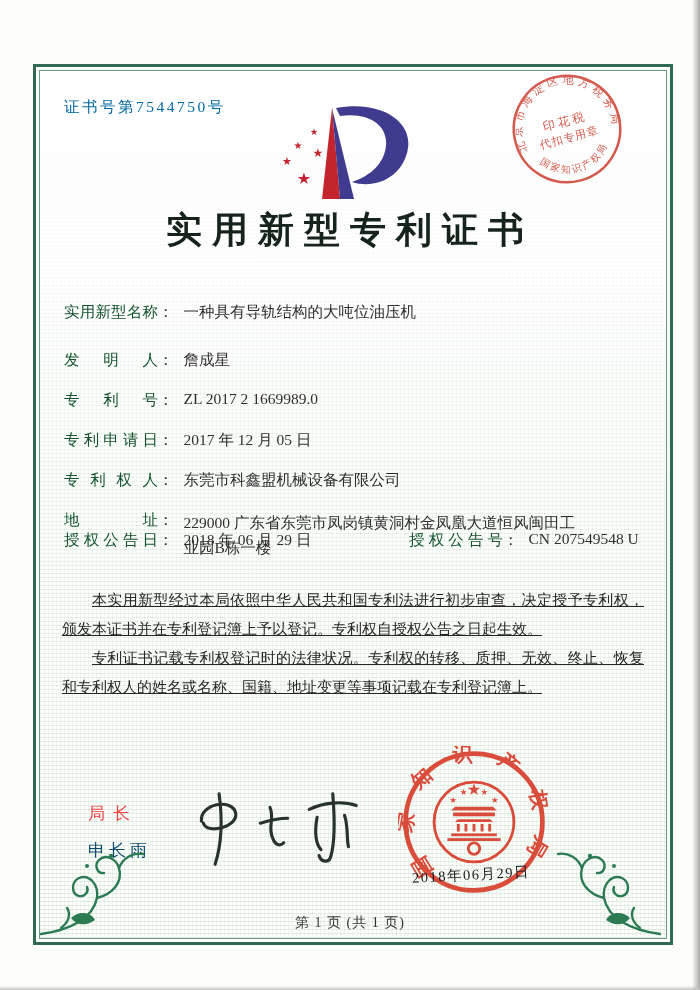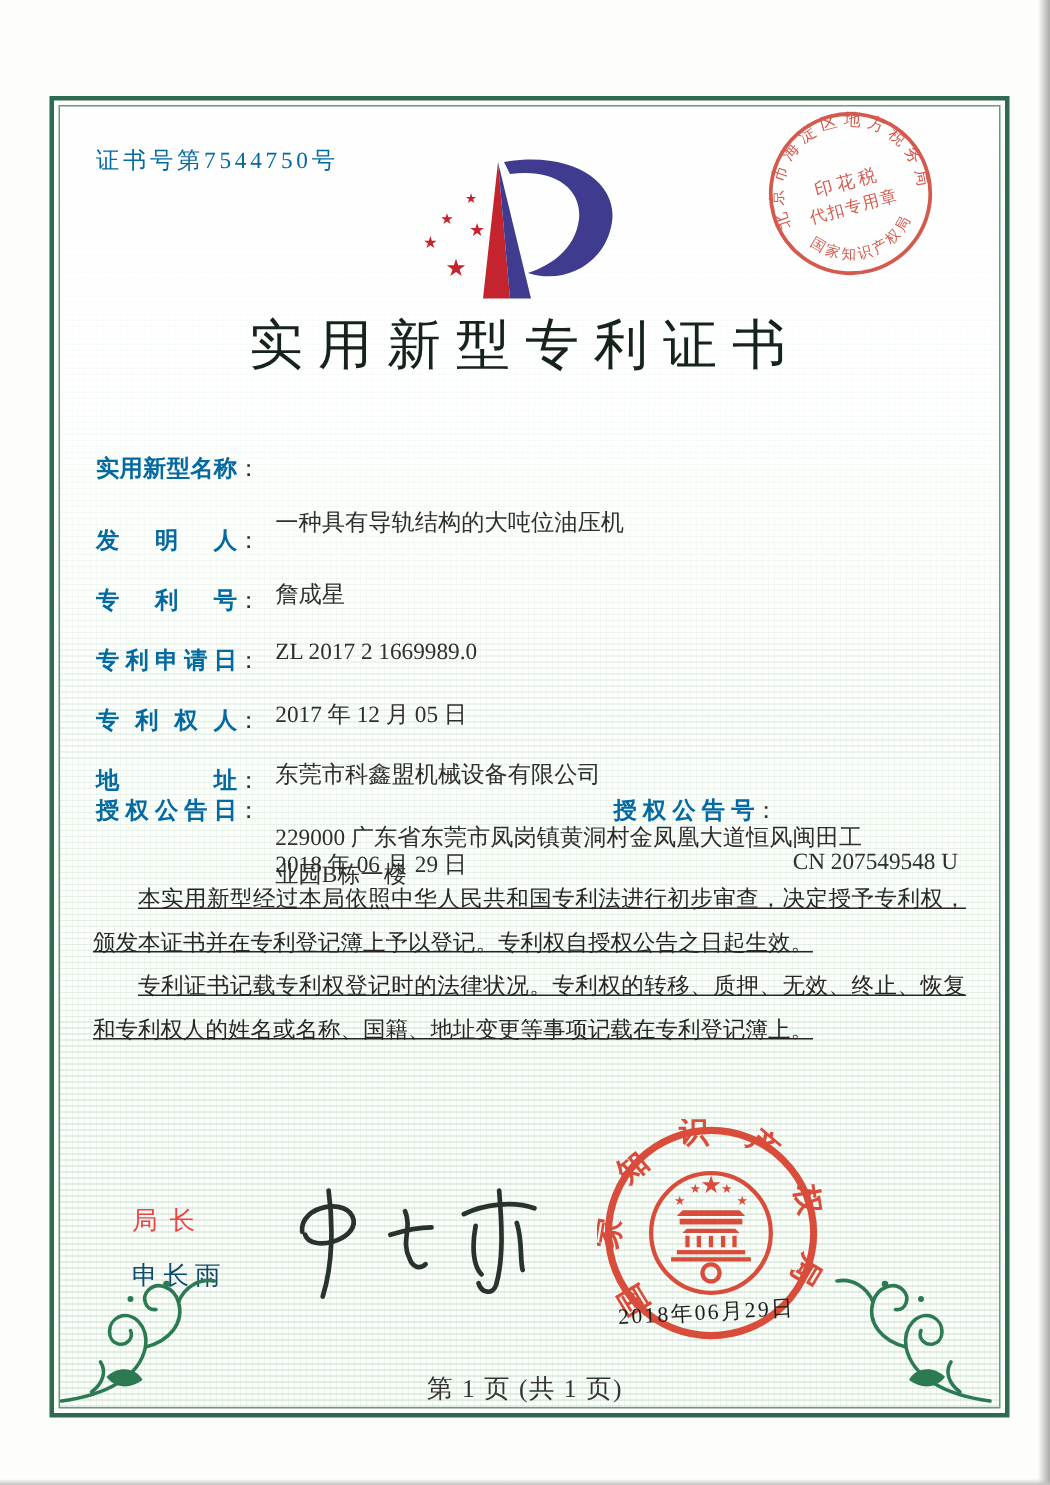--- a/index.html
+++ b/index.html
@@ -19,53 +19,53 @@
   .frame-inner{position:absolute;left:3px;top:3px;right:3px;bottom:3px;
     border:1px solid #679a80;
     background-image:
       linear-gradient(180deg,rgba(255,255,255,.96) 0%,rgba(255,255,255,.85) 20%,rgba(255,255,255,.55) 40%,rgba(255,255,255,.28) 62%,rgba(255,255,255,.18) 100%),
       repeating-linear-gradient(0deg,rgba(146,198,158,.33) 0 1px,rgba(255,255,255,0) 1px 4px),
       repeating-linear-gradient(90deg,rgba(146,198,158,.20) 0 1px,rgba(255,255,255,0) 1px 4px);
   }
 
   .cert-no{position:absolute;left:64px;top:97px;font-size:15.5px;letter-spacing:2.5px;color:#0369a1;}
   .doc-title{position:absolute;left:0;top:206px;width:700px;text-align:center;
-    font-size:36px;font-weight:400;letter-spacing:10px;color:#16231c;}
+    font-size:36px;font-weight:700;letter-spacing:10px;color:#16231c;}
 
   .logo{position:absolute;left:262px;top:102px;width:180px;height:100px;}
 
   .stamp-tax{position:absolute;left:509px;top:71px;width:116px;height:116px;
     transform:rotate(-15deg);opacity:.88;}
   .stamp-seal{position:absolute;left:398px;top:746px;width:152px;height:152px;opacity:.93;}
   .seal-date{position:absolute;left:412px;top:864px;width:180px;font-size:14.5px;
     letter-spacing:1.5px;color:#1c1c1c;transform:rotate(-3deg);}
 
   .field-row{position:absolute;left:64px;font-size:15.5px;white-space:nowrap;color:#2e2e2e;}
   .f-label{display:inline-block;width:94px;text-align:justify;text-align-last:justify;
-    vertical-align:top;color:#0369a1;font-weight:bold;}
+    vertical-align:top;color:#14532d;}
   .f-colon{display:inline-block;vertical-align:top;}
-  .f-value{display:inline-block;margin-left:10px;vertical-align:top;white-space:normal;margin-top:36px;}
+  .f-value{display:inline-block;margin-left:10px;vertical-align:top;white-space:normal;}
   .f-value.wrap{width:395px;line-height:25px;}
   .pair2{position:absolute;left:345px;top:0;}
   .row-grant{width:600px;}
 
   .paras{position:absolute;left:62px;top:586px;width:582px;font-size:15px;
     line-height:29px;color:#262626;text-align:justify;text-decoration:underline;}
   .paras p{margin:0;text-indent:2em;}
 
   .signoff-title{position:absolute;left:88px;top:802px;font-size:17px;letter-spacing:8px;color:#ef4444;}
   .signoff-name{position:absolute;left:88px;top:839px;font-size:17px;letter-spacing:4px;color:#0c4a6e;}
   .signature{position:absolute;left:172px;top:782px;width:200px;height:98px;}
 
   .flourish{position:absolute;width:116px;height:104px;}
   .flourish.bl{left:37px;top:836px;}
   .flourish.br{left:548px;top:836px;transform:scaleX(-1);}
 
   .page-footer{position:absolute;left:0;top:914px;width:700px;text-align:center;
-    font-size:17px;letter-spacing:1px;color:#333;}
+    font-size:14px;letter-spacing:1px;color:#333;}
 </style>
 </head>
 <body>
 
 <div>
 
   <div class="frame">
     <div class="frame-inner"></div>
   </div>
 

